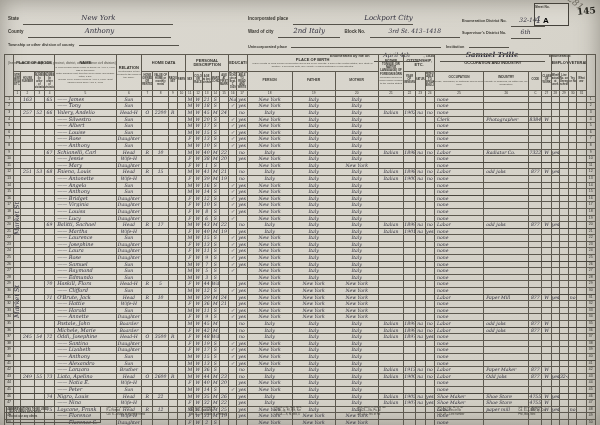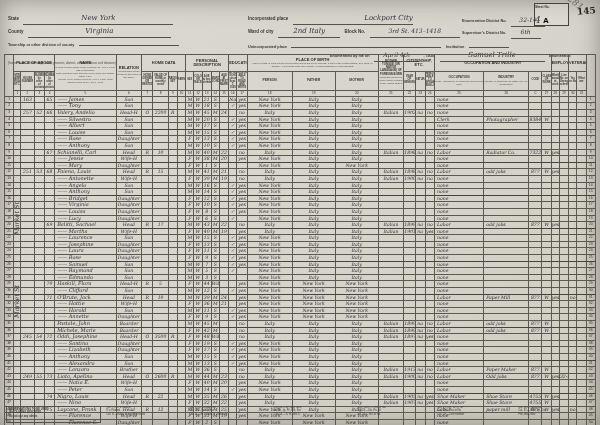--- a/index.html
+++ b/index.html
@@ -59,21 +59,21 @@
 <div class="sheet">
 
   <div class="tophead">
 
     <div class="fld" style="left:8px;top:6px;">
       <span class="lbl">State</span>
       <span class="uline" style="width:150px;text-align:center;"><span class="hwv">New York</span></span>
     </div>
     <div class="fld" style="left:8px;top:19px;">
       <span class="lbl">County</span>
-      <span class="uline" style="width:143px;text-align:center;"><span class="hwv">Virginia</span></span>
+      <span class="uline" style="width:143px;text-align:center;"><span class="hwv">Anthony</span></span>
     </div>
     <div class="fld" style="left:8px;top:32px;width:230px;white-space:normal;">
       <span class="lbl" style="font-size:3.8px;">Township or other division of county</span>
       <span class="uline" style="width:100px;"></span><br>
       <span class="lbl-sm">(Insert name of township, town, precinct, district, or other minor civil division)</span>
     </div>
 
     <div class="fld" style="left:248px;top:6px;">
       <span class="lbl">Incorporated place</span>
       <span class="uline" style="width:120px;text-align:right;"><span class="hwv">Lockport City</span></span>
@@ -106,21 +106,21 @@
       <span class="val"><span class="hwv">4</span>
       <b>A</b></span>
     </div>
     <div class="stamp">145</div>
     <div class="scribble">3281</div>
 
     <div class="fld" style="left:330px;top:43px;">
       <span class="lbl" style="font-size:3.8px;">Enumerated by me on</span>
       <span class="uline" style="width:45px;text-align:center;"><span class="hwv" style="font-size:6px;">April 4th</span></span>
       <span class="lbl" style="font-size:3.8px;">, 1930,</span>
-      <span class="uline" style="width:105px;text-align:center;"><span class="hwv">Samuel Trille</span></span>
+      <span class="uline" style="width:105px;text-align:center;font-weight:bold;"><span class="hwv">Samuel Trille</span></span>
       <span class="lbl" style="font-size:3.8px;">Enumerator.</span>
     </div>
   </div>
 
   <table class="census">
     <colgroup>
       <col style="width:9px">
         <col style="width:7px">
         <col style="width:13px">
         <col style="width:10px">

